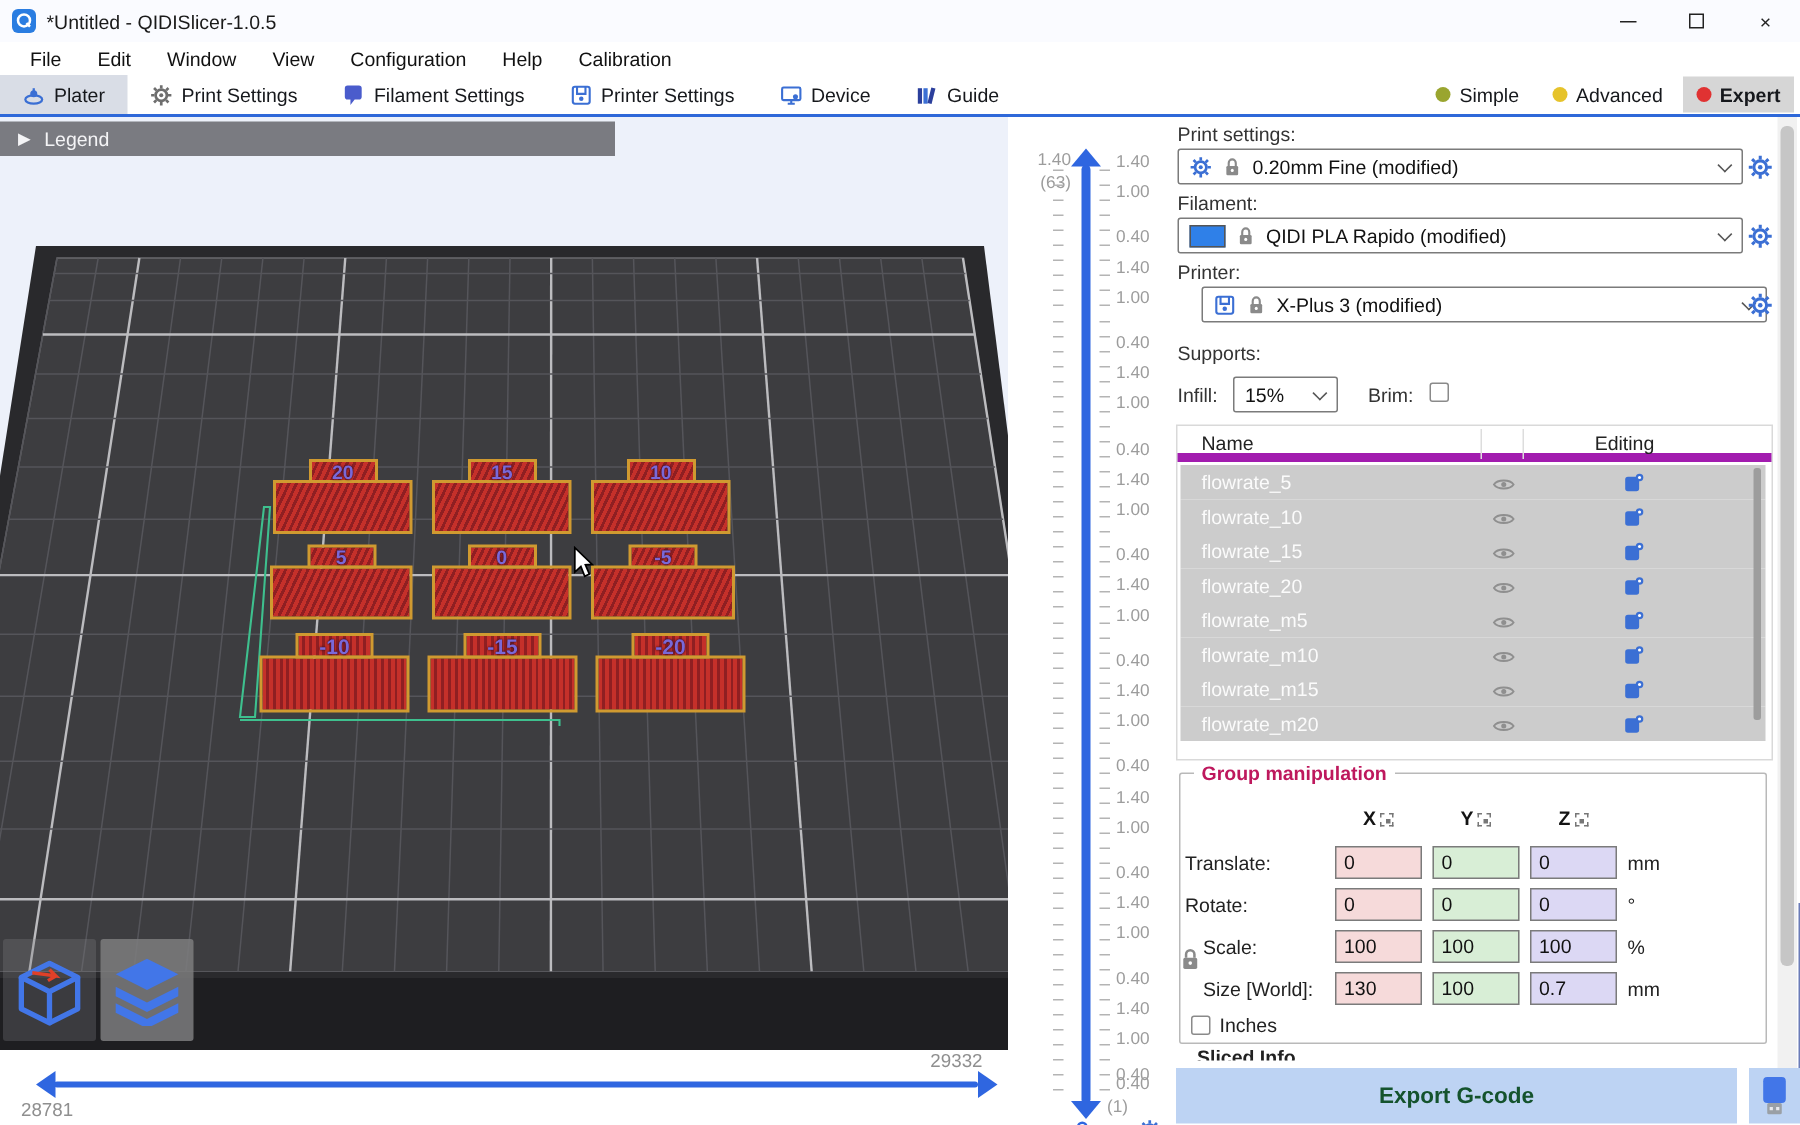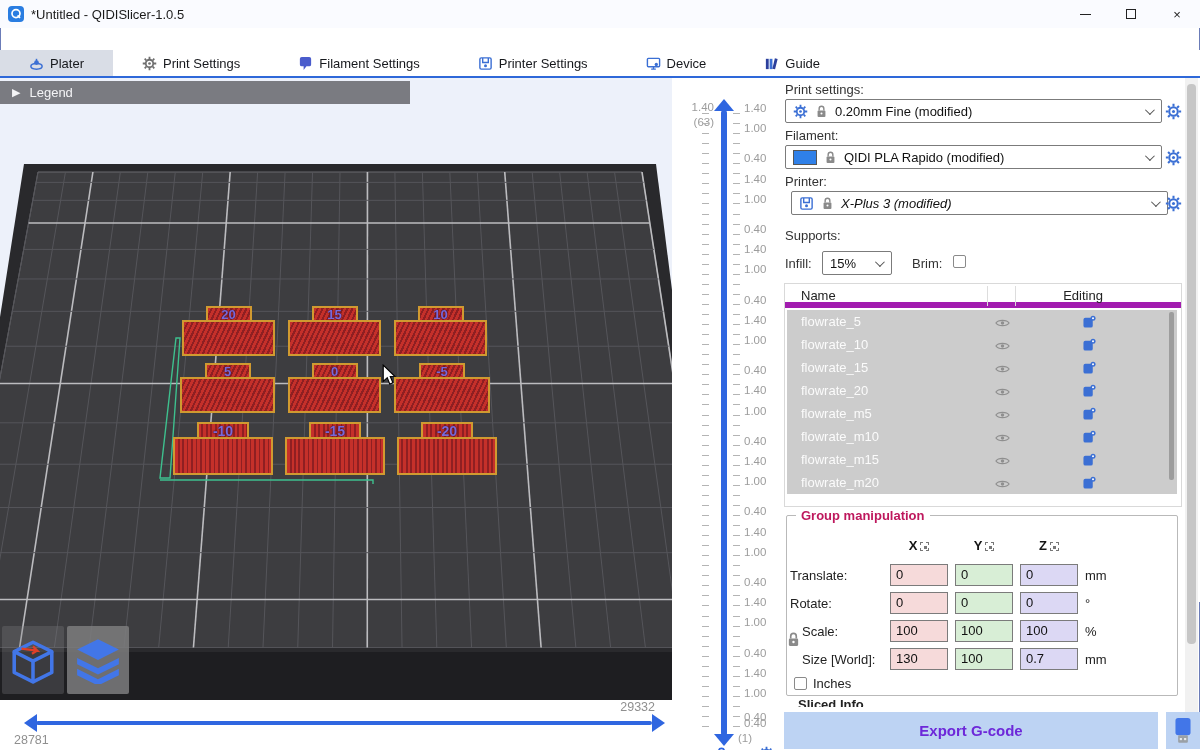--- a/index.html
+++ b/index.html
@@ -20,21 +20,21 @@
 
   
   .menubar { position:absolute; left:0; top:28px; width:1200px; height:22px; background:#fff;
              display:flex; align-items:center; padding-left:8px; }
   .menu-item { padding:0 12px; font-size:13px; color:#111; height:22px; display:flex; align-items:center; }
 
   
   .tabbar { position:absolute; left:0; top:50px; width:1200px; height:28px; background:#fff;
             border-bottom:2px solid #2e68d9; display:flex; align-items:center; }
   .tabs-left { display:flex; height:26px; }
-  .tab { display:flex; align-items:center; gap:6px; padding:0 29px; font-size:13px; color:#16181c; height:26px; }
+  .tab { display:flex; align-items:center; gap:6px; padding:0 15px; font-size:13px; color:#16181c; height:26px; }
   .tab.active { background:#d9dde6; }
   .tab svg { width:15px; height:15px; }
   .modes { position:absolute; right:4px; top:0; height:26px; display:flex; align-items:center; gap:4px; }
   .mode { display:flex; align-items:center; gap:6px; padding:0 9px; height:24px; font-size:13px; color:#16181c; }
   .mode.active { background:#d6d6d6; font-weight:bold; }
   .mode-dot { width:10px; height:10px; border-radius:50%; }
 
   
   .scene { position:absolute; left:0; top:78px; width:672px; height:622px; background:#edf1fa; overflow:hidden; }
   .bedsvg { position:absolute; left:0; top:0; }
@@ -106,21 +106,21 @@
   .axbox b { position:absolute; left:2.5px; top:2.5px; width:3px; height:3px; background:#777; }
   .gmrowlab { position:absolute; color:#222; }
   .gmfield { position:absolute; width:58px; height:22px; border:1px solid #7b7b7b; padding:2px 0 0 5px; font-size:13px; color:#111; }
   .gmunit { position:absolute; left:301px; color:#222; }
   .gmlock { position:absolute; left:3px; top:553px; color:#8a8a8a; }
   .inches { position:absolute; left:10px; top:598px; display:flex; align-items:center; gap:6px; }
   .sliced { position:absolute; left:14px; top:620px; height:9px; overflow:hidden; font-weight:bold; color:#222; line-height:13px; }
 
   .exportbar { position:absolute; left:0; top:634px; width:416px; height:38px; background:#fff; }
   .export-btn { position:absolute; left:0; top:0; width:374px; height:37px; background:#bdd3f3;
-                display:flex; align-items:center; justify-content:center; font-weight:bold; font-size:15px; color:#6d28d9; }
+                display:flex; align-items:center; justify-content:center; font-weight:bold; font-size:15px; color:#14532d; }
   .usb-btn { position:absolute; left:382px; top:0; width:34px; height:37px; background:#bdd3f3;
              display:flex; align-items:center; justify-content:center; }
   .pscroll-track { position:absolute; left:401px; top:0; width:13px; height:634px; background:#f1f1f1; }
   .pscroll-thumb { position:absolute; left:2px; top:6px; width:9px; height:560px; background:#c6c6c6; border-radius:4px; }
 </style>
 </head>
 <body>
 
 <svg width="0" height="0" style="position:absolute">
   <defs>
@@ -167,20 +167,29 @@
       <div class="win-btn">
           <span class="lineglyph"></span>
         </div>
       <div class="win-btn">
           <span class="boxglyph"></span>
         </div>
       <div class="win-btn">×</div>
     </div>
   </div>
 
+  <div class="menubar" id="menubar">
+      <div class="menu-item">File</div>
+      <div class="menu-item">Edit</div>
+      <div class="menu-item">Window</div>
+      <div class="menu-item">View</div>
+      <div class="menu-item">Configuration</div>
+      <div class="menu-item">Help</div>
+      <div class="menu-item">Calibration</div>
+    </div>
 
   <div class="tabbar">
     <div class="tabs-left" id="tabs-left">
         <div class="tab active">
           <span class="icn">
             <svg viewBox="0 0 16 16" width="15" height="15">
               <ellipse cx="8" cy="11" rx="6" ry="3" fill="none" stroke="#3b6fd4" stroke-width="1.6"></ellipse>
               <circle cx="8" cy="7" r="2.5" fill="#3b6fd4"></circle>
               <rect x="7.2" y="3" width="1.6" height="3" fill="#3b6fd4"></rect>
             </svg>
@@ -225,20 +234,34 @@
         </div>
         <div class="tab">
           <span class="icn">
             <svg viewBox="0 0 16 16" width="15" height="15">
               <rect x="2" y="3" width="3" height="11" fill="#2b3f9c"></rect>
               <rect x="6" y="3" width="3" height="11" fill="#3b6fd4"></rect>
               <rect x="10.2" y="2.6" width="3" height="11.4" transform="rotate(14 11.7 8.3)" fill="#2b3f9c"></rect>
             </svg>
           </span>
           <span>Guide</span>
+        </div>
+      </div>
+    <div class="modes" id="modes">
+        <div class="mode">
+          <span class="mode-dot" style="background: rgb(154, 165, 47);"></span>
+          <span>Simple</span>
+        </div>
+        <div class="mode">
+          <span class="mode-dot" style="background: rgb(230, 195, 43);"></span>
+          <span>Advanced</span>
+        </div>
+        <div class="mode active">
+          <span class="mode-dot" style="background: rgb(224, 50, 50);"></span>
+          <span>Expert</span>
         </div>
       </div>
   </div>
 
   <div class="scene">
     <svg class="bedsvg" id="bedsvg" width="672" height="622">
         <polygon points="24,86 656,86 724,622 -60,622" fill="#29292c"></polygon>
         <polygon points="38,94 642,94 715,570 -50,570" fill="#3d3d40" stroke="#6a6a6e" stroke-width="1"></polygon>
         <line x1="38" y1="94" x2="-50" y2="570" stroke="#55555a" stroke-width="1"></line>
         <line x1="65.45454545454545" y1="94" x2="-15.227272727272727" y2="570" stroke="#55555a" stroke-width="1"></line>
@@ -559,21 +582,21 @@
         </span>
       <span>QIDI PLA Rapido (modified)</span>
       <span class="chev"></span>
     </div>
     <span class="gearbtn" style="top:71px;">
       <svg width="17" height="17" viewBox="0 0 20 20">
           <use href="#sym-gear"></use>
         </svg></span>
 
     <span class="plabel" style="top:96px;">Printer:</span>
-    <div class="combo" style="left:7px; top:113px; width:377px;font-style:italic;">
+    <div class="combo" style="left:17px; top:113px; width:377px;">
       <span class="icn">
         <svg width="15" height="15" viewBox="0 0 16 16" fill="none" stroke="#3b6fd4" stroke-width="1.5">
           <rect x="2" y="2" width="12" height="12" rx="1.5"></rect>
             <path d="M5 2v5h6V2"></path>
           <circle cx="8" cy="10.5" r="1.6" fill="#3b6fd4" stroke="none"></circle>
           </svg>
         </span>
       <span class="icn lock-sm">
         <svg width="11" height="14" viewBox="0 0 14 17">
             <use href="#sym-lock"></use>

